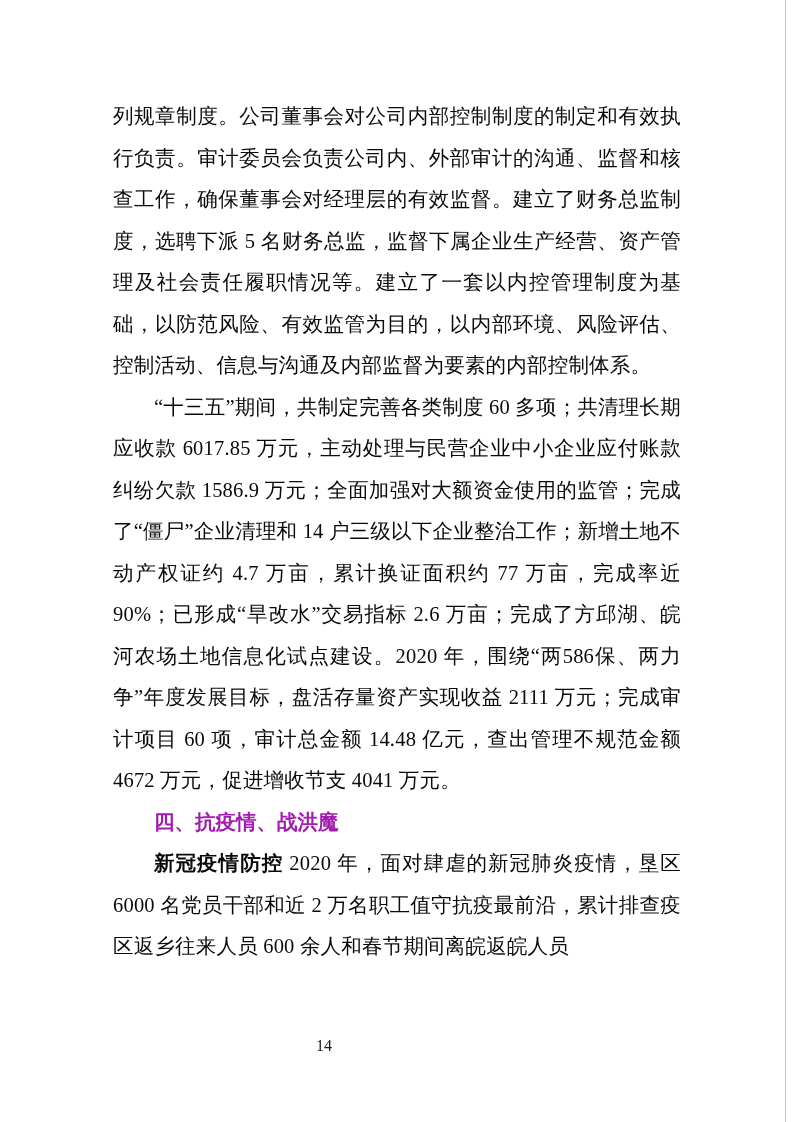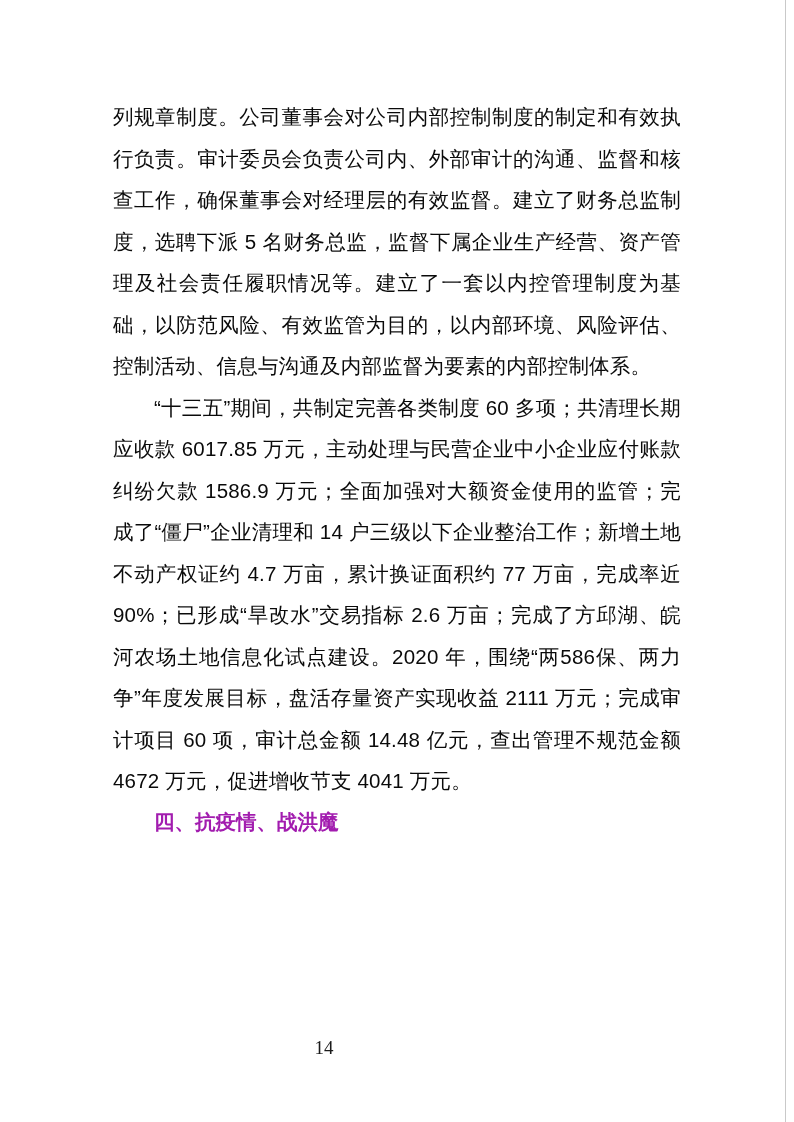--- a/index.html
+++ b/index.html
@@ -40,21 +40,21 @@
     width: 568px;
   }
   p.body-para {
     margin: 0 0 0 0;
     font-size: 20.5px;
     line-height: 41.5px;
     text-align: justify;
     text-justify: inter-ideograph;
     letter-spacing: 0.2px;
     color: #0a0a0a;
-    font-family: Liberation Sans, sans-serif;
+    font-family: Liberation Serif, serif;
   }
   p.body-para + p.body-para {
     margin-top: 0px;
   }
   .indent2 {
     text-indent: 41px;
   }
   .heading {
     margin: 0;
     font-size: 20.5px;
@@ -65,36 +65,37 @@
   }
   .bold-lead {
     font-weight: bold;
   }
   .pagenum {
     position: absolute;
     left: 0;
     top: 1037px;
     width: 648px;
     text-align: center;
-    font-size: 19px;
+    font-size: 16px;
     color: #1a1a1a;
     font-family: "Liberation Serif", "DejaVu Serif", serif;
   }
 </style>
 </head>
 <body>
 
 <div class="page">
   <div class="edge-rule"></div>
 
   <div class="content">
 
     <p class="body-para">列规章制度。公司董事会对公司内部控制制度的制定和有效执行负责。审计委员会负责公司内、外部审计的沟通、监督和核查工作，确保董事会对经理层的有效监督。建立了财务总监制度，选聘下派 5 名财务总监，监督下属企业生产经营、资产管理及社会责任履职情况等。建立了一套以内控管理制度为基础，以防范风险、有效监管为目的，以内部环境、风险评估、控制活动、信息与沟通及内部监督为要素的内部控制体系。</p>
 
     <p class="body-para indent2">“十三五”期间，共制定完善各类制度 60 多项；共清理长期应收款 6017.85 万元，主动处理与民营企业中小企业应付账款纠纷欠款 1586.9 万元；全面加强对大额资金使用的监管；完成了“僵尸”企业清理和 14 户三级以下企业整治工作；新增土地不动产权证约 4.7 万亩，累计换证面积约 77 万亩，完成率近 90%；已形成“旱改水”交易指标 2.6 万亩；完成了方邱湖、皖河农场土地信息化试点建设。2020 年，围绕“两586保、两力争”年度发展目标，盘活存量资产实现收益 2111 万元；完成审计项目 60 项，审计总金额 14.48 亿元，查出管理不规范金额 4672 万元，促进增收节支 4041 万元。</p>
 
     <p class="heading">四、抗疫情、战洪魔</p>
 
+    <p class="body-para indent2"><span class="bold-lead">新冠疫情防控</span><span> 2020 年，面对肆虐的新冠肺炎疫情，垦区 6000 名党员干部和近 2 万名职工值守抗疫最前沿，累计排查疫区返乡往来人员 600 余人和春节期间离皖返皖人员</span></p>
 
   </div>
 
   <div class="pagenum">14</div>
 </div>
 
 </body></html>

